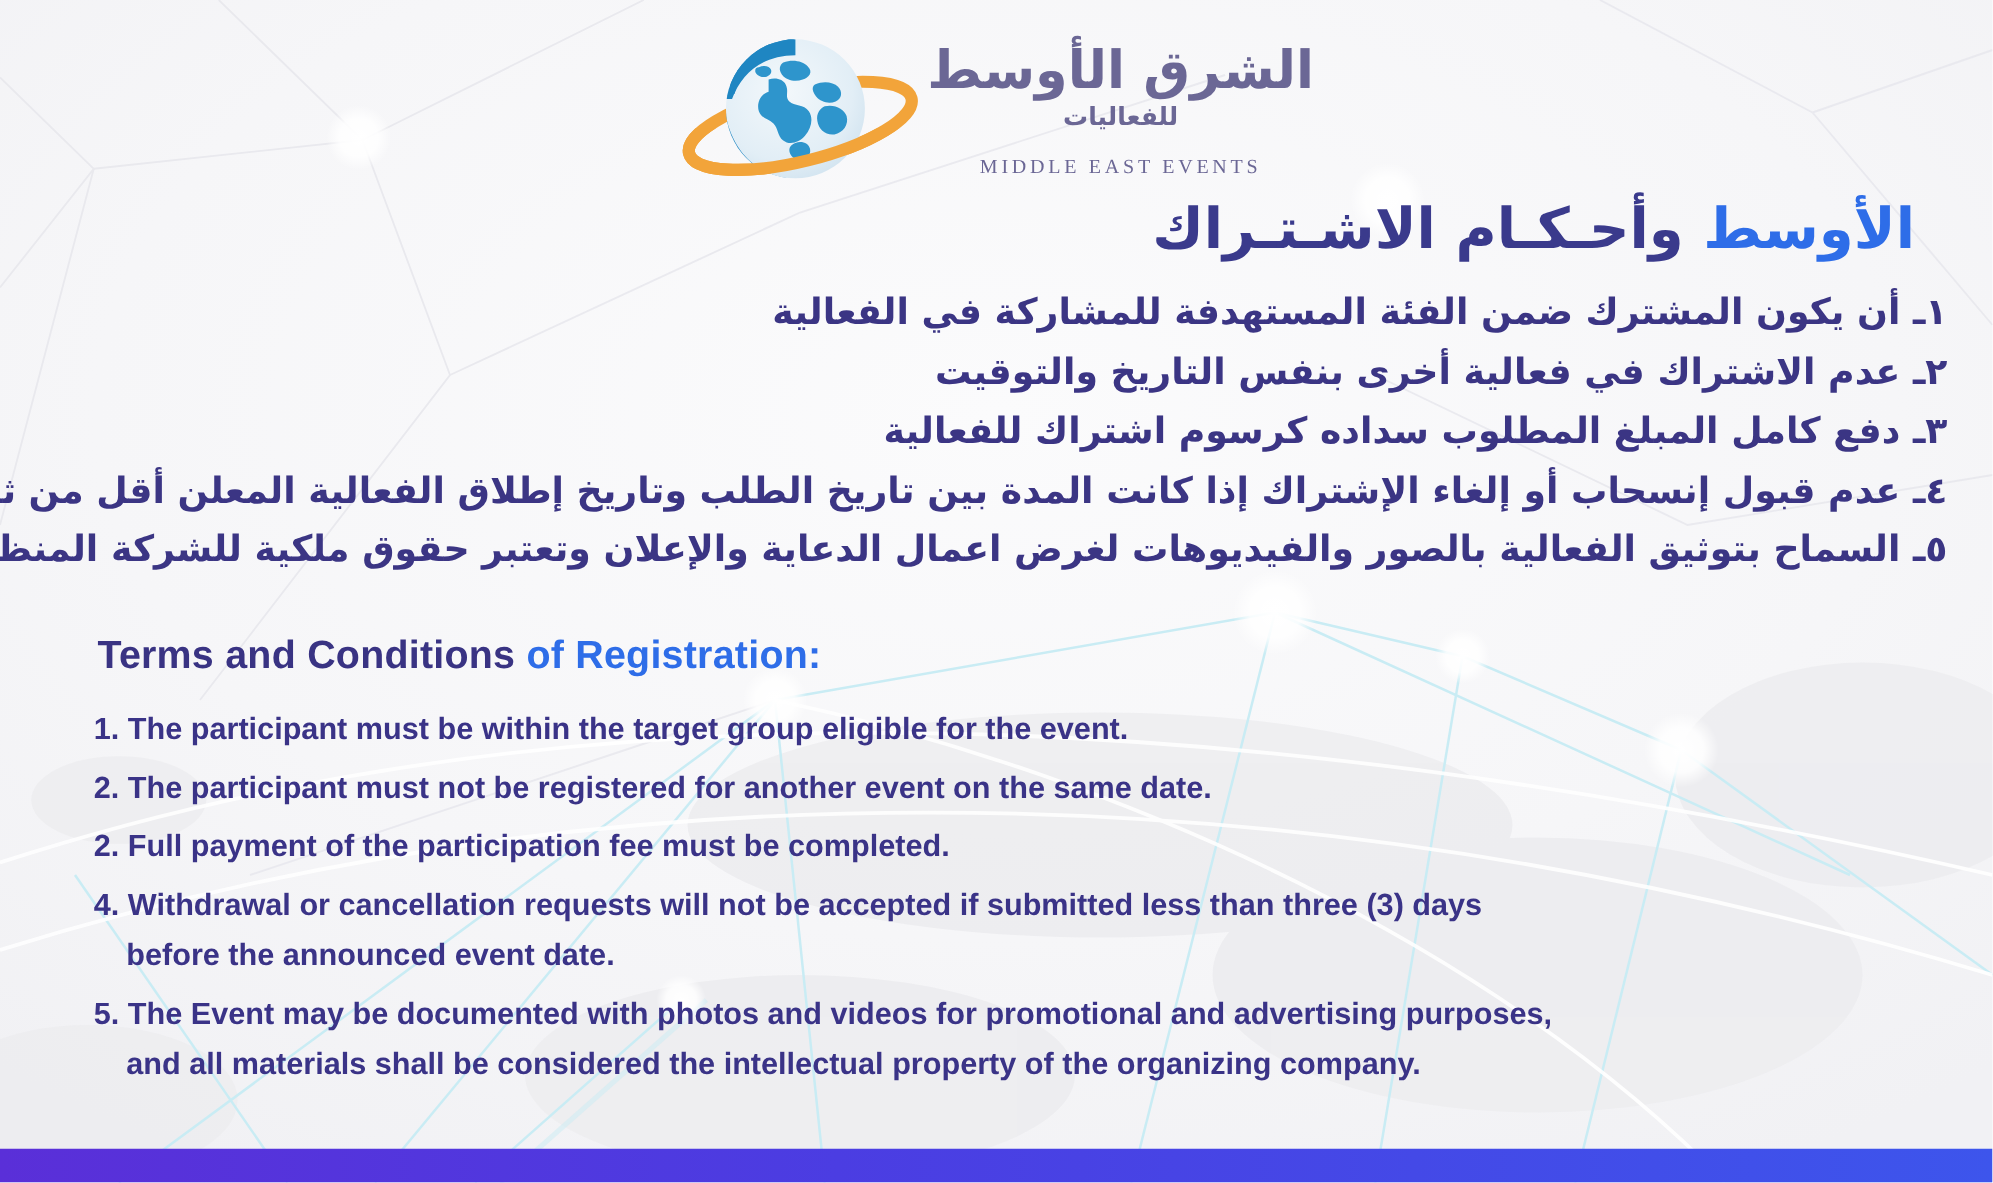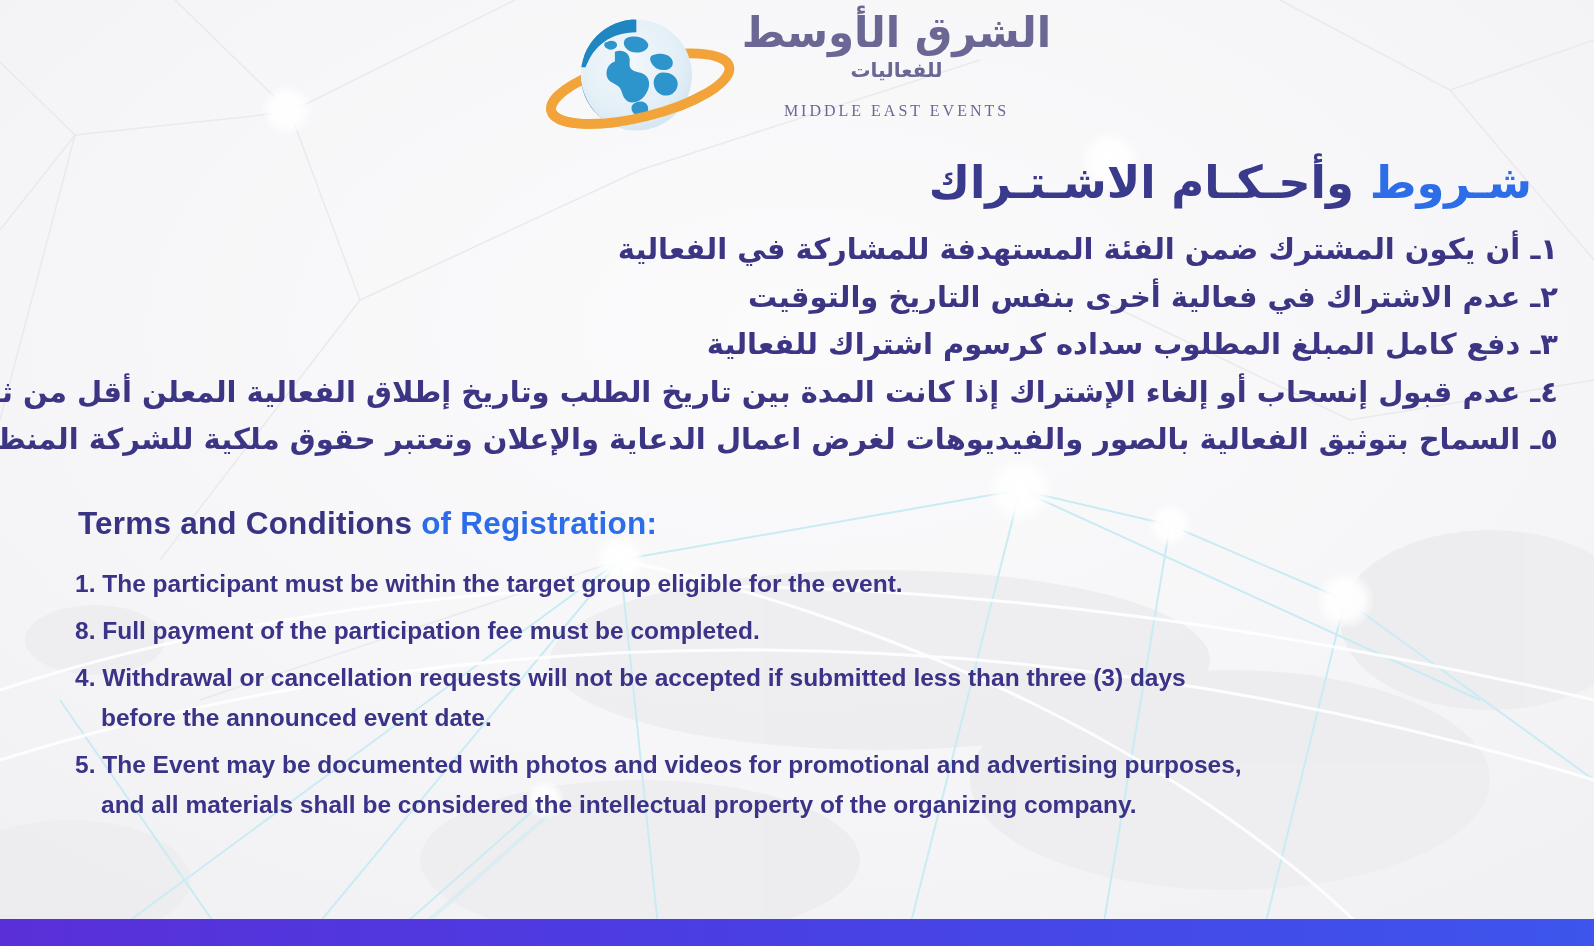--- a/index.html
+++ b/index.html
@@ -6,22 +6,22 @@
   body{
     width:1594px;height:946px;position:relative;overflow:hidden;
     background:
       radial-gradient(ellipse 1200px 700px at 50% 35%, #fbfbfc 0%, #f6f6f8 60%, #f1f1f4 100%);
     font-family:"DejaVu Sans", sans-serif;
   }
   .bg-decor{position:absolute;inset:0;width:1594px;height:946px;pointer-events:none;}
 
   
   .logo{
-    position:absolute;top:12px;left:50%;transform:translateX(-50%);
-    display:flex;gap:4px;
+    position:absolute;top:24px;left:50%;transform:translateX(-50%);
+    display:flex;align-items:center;gap:4px;
   }
   .globe-wrap{width:195px;height:128px;}
   .logo-text{text-align:center;color:#6b6795;line-height:1;}
   .calligraphy{
     font-family:"DejaVu Sans", sans-serif;font-weight:bold;
     font-size:42px;letter-spacing:1px;
   }
   .calligraphy-sub{font-size:20px;margin-top:6px;font-weight:bold;letter-spacing:2px;}
   .brand-en{
     font-family:"Liberation Serif", serif;
@@ -183,35 +183,36 @@
     </svg>
   </div>
   <div class="logo-text">
     <div class="calligraphy">الشرق الأوسط</div>
     <div class="calligraphy-sub">للفعاليات</div>
     <div class="brand-en">MIDDLE EAST EVENTS</div>
   </div>
 </div>
 
 <div class="ar-heading" dir="rtl">
-  <span class="hl">شـروط</span><span class="dk"> وأحـكـام الاشـتـراك</span>
+  <span class="hl">الأوسط</span><span class="dk"> وأحـكـام الاشـتـراك</span>
 </div>
 
 <div class="ar-list" dir="rtl">
     <div class="ar-item">١ـ  أن يكون المشترك ضمن الفئة المستهدفة للمشاركة في الفعالية</div>
     <div class="ar-item">٢ـ عدم الاشتراك في فعالية أخرى بنفس التاريخ والتوقيت</div>
     <div class="ar-item">٣ـ دفع كامل المبلغ المطلوب سداده كرسوم اشتراك للفعالية</div>
     <div class="ar-item">٤ـ  عدم قبول إنسحاب أو إلغاء الإشتراك إذا كانت المدة بين تاريخ الطلب وتاريخ إطلاق الفعالية المعلن أقل من  ثلاثة أيام</div>
     <div class="ar-item">٥ـ السماح بتوثيق الفعالية بالصور والفيديوهات لغرض اعمال الدعاية والإعلان وتعتبر حقوق ملكية للشركة المنظمة</div>
   </div>
 
 <div class="en-heading">
   <span class="dk">Terms and Conditions </span><span class="hl">of Registration:</span>
 </div>
 
 <div class="en-list">
     <div class="en-item">1. The participant must be within the target group eligible for the event.</div>
-    <div class="en-item">8. Full payment of the participation fee must be completed.</div>
+    <div class="en-item">2. The participant must not be registered for another event on the same date.</div>
+    <div class="en-item">2. Full payment of the participation fee must be completed.</div>
     <div class="en-item">4. Withdrawal or cancellation requests will not be accepted if submitted less than three (3) days<br>before the announced event date.</div>
     <div class="en-item">5. The Event may be documented with photos and videos for promotional and advertising purposes,<br>and all materials shall be considered the intellectual property of the organizing company.</div>
   </div>
 
 <div class="footer-bar"></div>
 
 </body></html>

